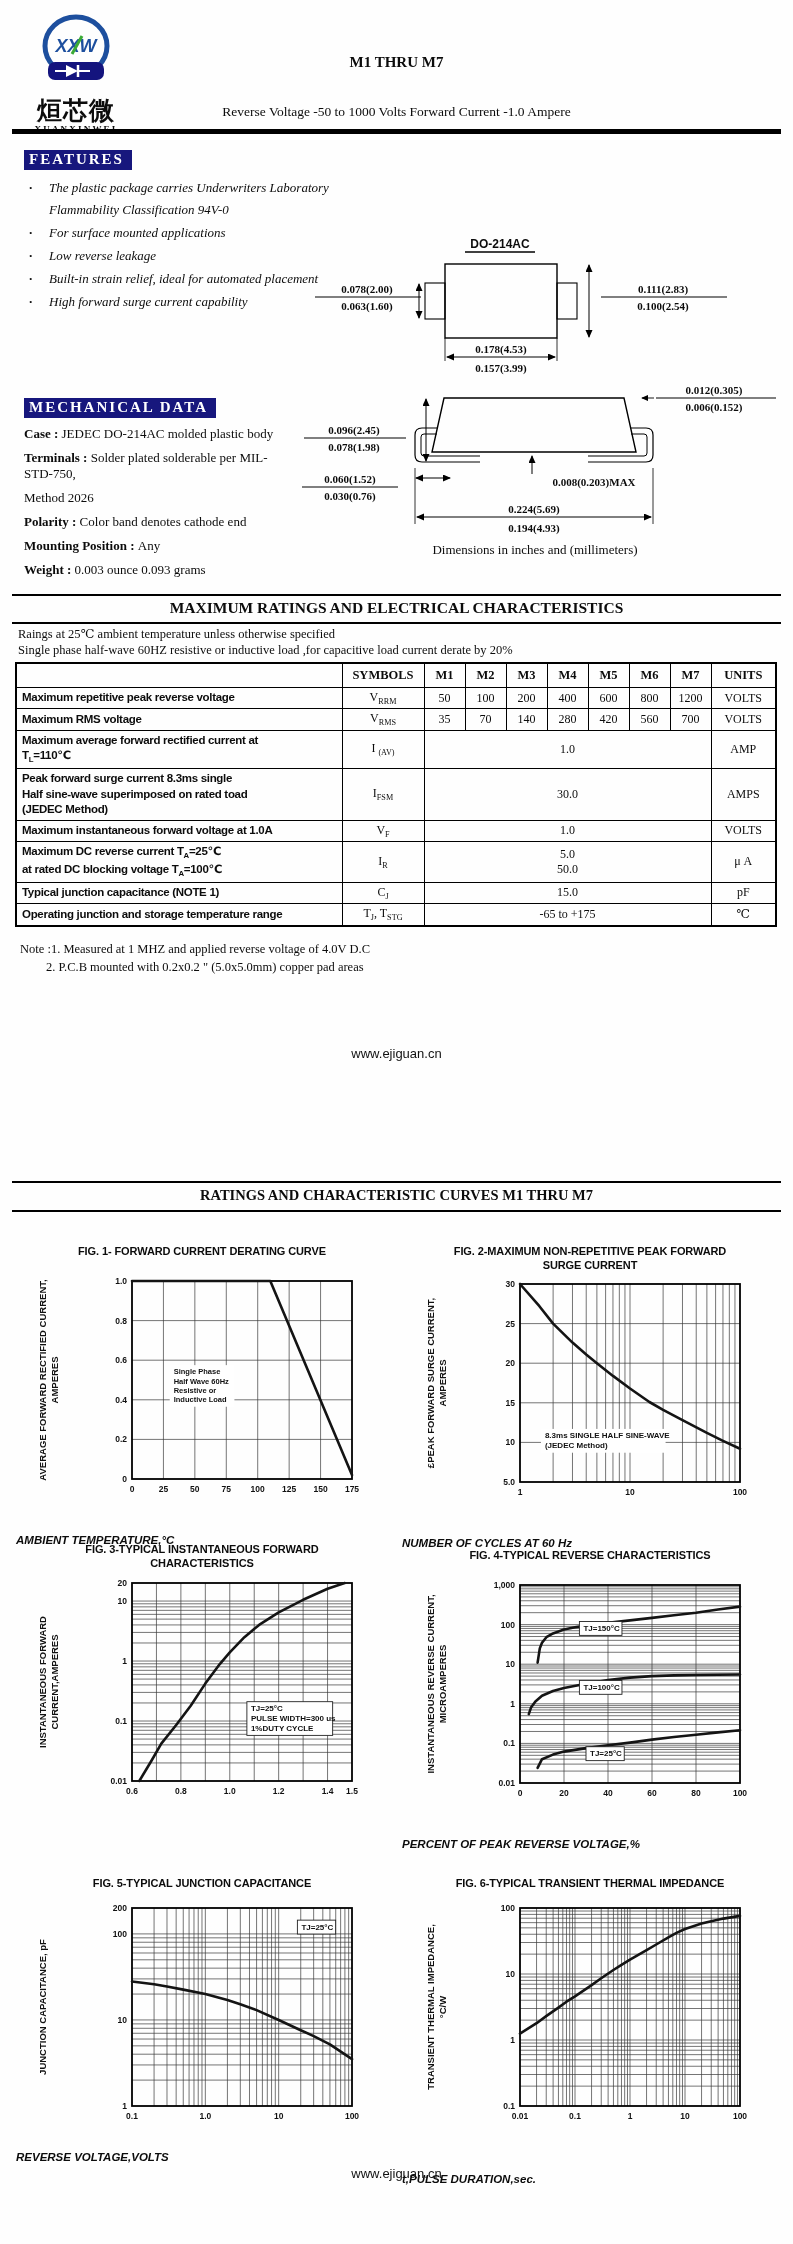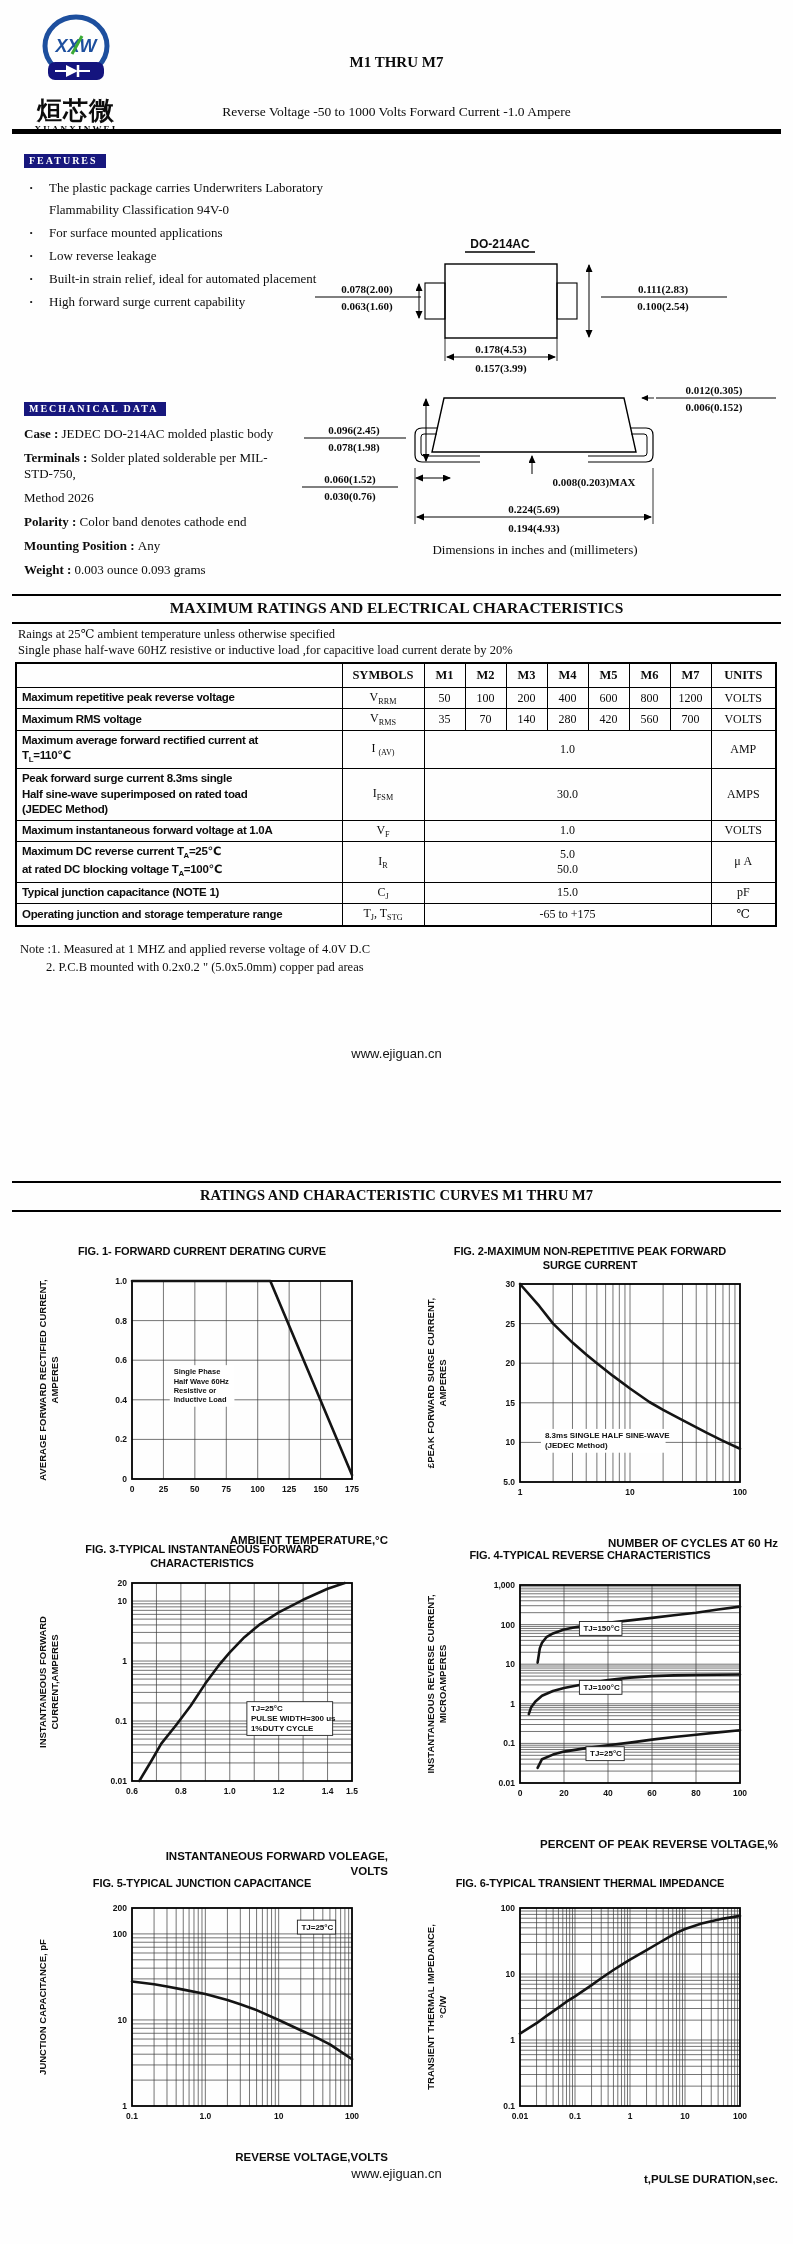--- a/index.html
+++ b/index.html
@@ -6,27 +6,27 @@
   .page{position:relative;width:793px;height:2244px;background:#fefefe;margin:0 auto;
         font-family:"Liberation Serif","DejaVu Serif",serif;color:#0c0c0c;overflow:hidden;}
   .abs{position:absolute;}
   .center{text-align:center;width:100%;}
   
   .t1{font-weight:bold;font-size:15px;}
   .t2{font-weight:bold;font-size:15px;}
   .t3{font-size:13.5px;}
   .rule{position:absolute;left:12px;width:769px;background:#000;}
   .badge{display:inline-block;background:#17177d;color:#fff;font-weight:bold;
-         font-size:10px;padding:1px 8px 2px 5px;letter-spacing:2px;}
+         font-size:15px;padding:1px 8px 2px 5px;letter-spacing:2px;}
   
   .logo{width:96px;}
   .logo-cn{font-size:25px;font-weight:bold;letter-spacing:1px;line-height:1;margin-top:2px;text-align:center;}
   .logo-en{font-size:9px;font-weight:bold;letter-spacing:2.2px;text-align:center;margin-top:1px;}
   
-  ul.features{list-style:none;margin:0;padding:0;font-size:13px;width:310px;}
+  ul.features{list-style:none;margin:0;padding:0;font-size:13px;width:310px;font-style:italic;}
   ul.features li{margin-bottom:7px;}
   ul.features .first{position:relative;padding-left:23px;}
   ul.features .first::before{content:"\00B7";font-weight:bold;position:absolute;left:3px;}
   ul.features .cont{padding-left:23px;margin-top:6px;}
   .mrow{font-size:13px;margin-bottom:8px;}
   .mrow b{font-weight:bold;}
   .caption{font-size:13px;text-align:center;}
   
   svg .dim{font-family:"Liberation Serif","DejaVu Serif",serif;font-weight:bold;font-size:11px;fill:#0c0c0c;}
   svg .dimb{font-family:"Liberation Sans","DejaVu Sans",sans-serif;font-weight:bold;font-size:12px;fill:#0c0c0c;}
@@ -41,21 +41,21 @@
   td.sym{font-size:12px;text-align:center;}
   td.val{font-size:12px;text-align:center;}
   td.unit{font-size:12px;text-align:center;}
   sub{font-size:68%;}
   .note{font-size:12.5px;}
   
   .fig{position:absolute;}
   .fig-title{font-family:"Liberation Sans","DejaVu Sans",sans-serif;font-weight:bold;font-size:11px;
              text-align:center;line-height:1.3;letter-spacing:-0.1px;}
   .fig-xlabel{font-family:"Liberation Sans","DejaVu Sans",sans-serif;font-weight:bold;font-size:11.5px;
-              text-align:right;line-height:1.3;}
+              text-align:left;line-height:1.3;font-style:italic;}
   .fig-body{text-align:center;}
   .fig-body svg text{font-family:"Liberation Sans","DejaVu Sans",sans-serif;}
   .site{font-family:"Liberation Sans","DejaVu Sans",sans-serif;font-size:13px;text-align:center;width:100%;color:#111;}
   .heading2{font-weight:bold;font-size:14.5px;text-align:center;width:100%;}
 </style>
 </head>
 <body>
 
 <div class="page">
 
@@ -455,24 +455,20 @@
           <text x="97" y="31.056164051753598" text-anchor="end" font-size="8.5" font-weight="bold" fill="#111">10</text>
           <text x="97" y="13" text-anchor="end" font-size="8.5" font-weight="bold" fill="#111">20</text>
           <text text-anchor="middle" font-size="9.5" font-weight="bold" fill="#111" transform="translate(16,109) rotate(-90)">INSTANTANEOUS FORWARD</text>
           <text text-anchor="middle" font-size="9.5" font-weight="bold" fill="#111" transform="translate(28,109) rotate(-90)">CURRENT,AMPERES</text>
           <polyline points="109.3,208.0 121.6,187.5 131.3,170.6 146.0,152.3 160.7,132.7 175.3,110.6 190.0,90.8 199.8,79.3 214.4,64.2 229.1,51.9 248.7,39.3 273.1,26.8 297.6,15.8 314.7,10.0" fill="none" stroke="#141414" stroke-width="2.6" stroke-linejoin="round" stroke-linecap="round"></polyline>
           <rect x="216.8888888888889" y="128.68593516806152" width="85.76" height="33.7" fill="#fff" stroke="#222" stroke-width="0.9"></rect>
           <text x="220.8888888888889" y="138.18593516806152" font-size="8" font-weight="bold" fill="#111">TJ=25°C</text>
           <text x="220.8888888888889" y="148.08593516806152" font-size="8" font-weight="bold" fill="#111">PULSE WIDTH=300 us</text>
           <text x="220.8888888888889" y="157.98593516806153" font-size="8" font-weight="bold" fill="#111">1%DUTY CYCLE</text>
         </svg></div>
-    <div class="fig-xlabel" style="margin-top: 28px;">
-        <div>INSTANTANEOUS FORWARD VOLEAGE,</div>
-        <div>VOLTS</div>
-      </div>
   </div>
   <div class="fig" id="fig4" style="left:402px;top:1548px;width:376px">
     <div class="fig-title" style="margin-bottom: 13px;">
         <div>FIG. 4-TYPICAL REVERSE CHARACTERISTICS</div>
       </div>
     <div class="fig-body"><svg width="344" height="244">
           <line x1="146" x2="146" y1="10" y2="208" stroke="#3a3a3a" stroke-width="0.7"></line>
           <line x1="190" x2="190" y1="10" y2="208" stroke="#3a3a3a" stroke-width="0.7"></line>
           <line x1="234" x2="234" y1="10" y2="208" stroke="#3a3a3a" stroke-width="0.7"></line>
           <line x1="278" x2="278" y1="10" y2="208" stroke="#3a3a3a" stroke-width="0.7"></line>

